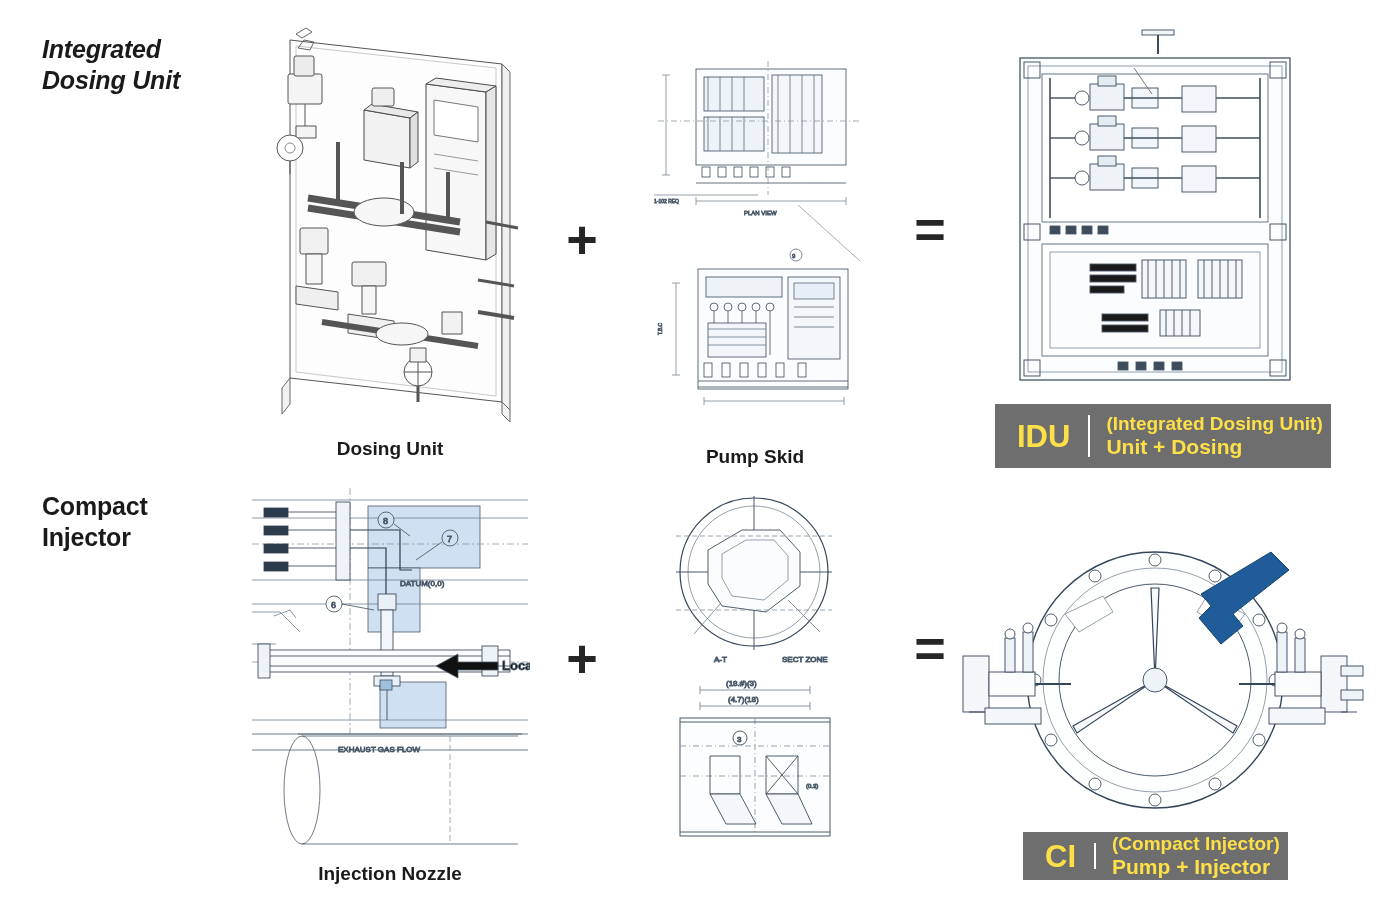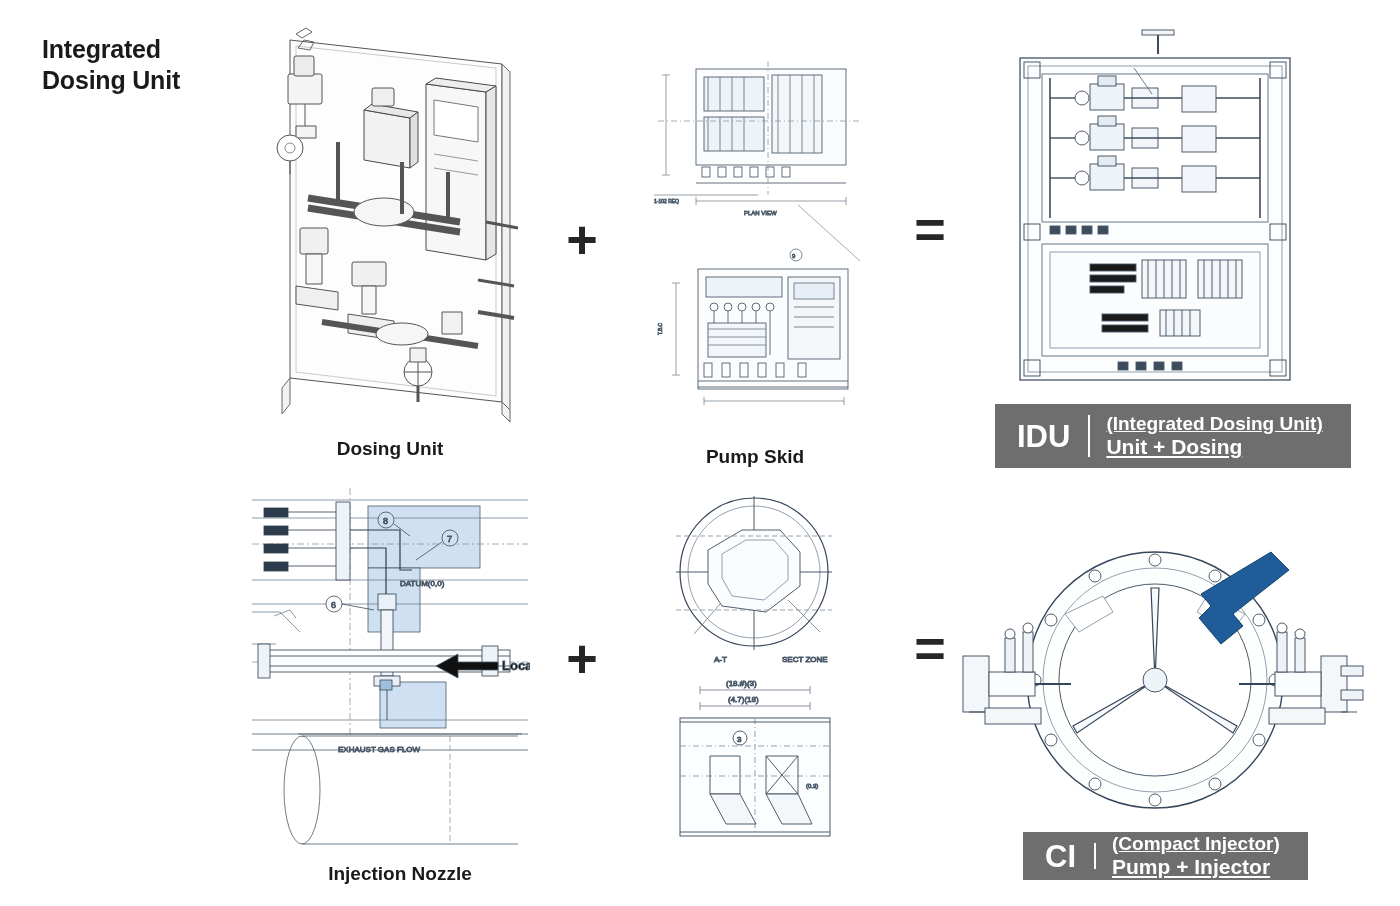--- a/index.html
+++ b/index.html
@@ -24,21 +24,21 @@
   
   .row-title {
     position: absolute;
     font-size: 25px;
     font-weight: bold;
     line-height: 1.25;
     color: #1a1a1a;
     letter-spacing: -0.2px;
     white-space: pre-line;
   }
-  #row-title-0 { left: 42px; top: 34px; width: 200px; }
+  #row-title-0 { left: 42px; top: 34px; width: 200px; font-style: italic; }
   #row-title-1 { left: 42px; top: 491px; width: 200px; }
 
   
   .op {
     position: absolute;
     font-size: 54px;
     font-weight: bold;
     color: #262626;
     line-height: 1;
     text-align: center;
@@ -52,49 +52,48 @@
   
   .caption {
     position: absolute;
     font-size: 19px;
     font-weight: bold;
     text-align: center;
     color: #1a1a1a;
   }
   #caption-dosing-unit     { left: 250px; top: 438px; width: 280px; }
   #caption-pump-skid       { left: 625px; top: 438px; width: 260px; margin-top: 8px; }
-  #caption-injection-nozzle{ left: 260px; top: 863px; width: 280px; }
+  #caption-injection-nozzle{ left: 250px; top: 863px; width: 280px; }
   #caption-mixer           { left: 625px; top: 863px; width: 260px; }
 
   
   .badge {
     position: absolute;
     background: #6e6e6e;
-    color: #ffffff;
+    color: #fde047;
     display: flex;
     align-items: center;
     box-sizing: border-box;
   }
   .badge .abbr {
     font-size: 31px;
     font-weight: bold;
     padding: 0 18px 0 22px;
     line-height: 1;
     white-space: nowrap;
   }
   .badge .divider {
     width: 2px;
     align-self: stretch;
     background: #ffffff;
     margin: 11px 0;
   }
   .badge .texts {
-    padding: 10px 28px 10px 16px;
+    padding: 10px 8px 10px 16px;
     line-height: 1.16;
-    text-decoration: underline;
   }
   .badge .line1 { font-size: 19px; font-weight: bold; white-space: nowrap; }
   .badge .line2 { font-size: 21px; font-weight: bold; white-space: nowrap; }
   #badge-idu { left: 995px; top: 404px; height: 64px; }
   #badge-ci  { left: 1023px; top: 832px; height: 48px; }
 
   
   .figure {
     position: absolute;
     overflow: hidden;
@@ -108,20 +107,22 @@
 
   .figure svg { display: block; }
 </style>
 </head>
 <body>
 
 <div class="page">
 
   <div class="row-title" id="row-title-0">Integrated
 Dosing Unit</div>
+  <div class="row-title" id="row-title-1">Compact
+Injector</div>
 
   <div class="figure" id="fig-dosing-unit">
     <svg width="280" height="405" viewBox="0 0 280 405" fill="none" stroke="#444" stroke-width="1" stroke-linejoin="round">
 
       <path d="M38 18 L250 42 L250 380 L38 356 Z" fill="#fdfdfd" stroke="#555"></path>
       <path d="M44 24 L244 46 L244 374 L44 350 Z" stroke="#c9c9c9"></path>
 
       <path d="M250 42 L258 50 L258 388 L250 380 Z" fill="#f0f0f0" stroke="#666"></path>
 
       <path d="M38 356 L30 366 L30 392 L38 382 Z" fill="#f2f2f2" stroke="#666"></path>

